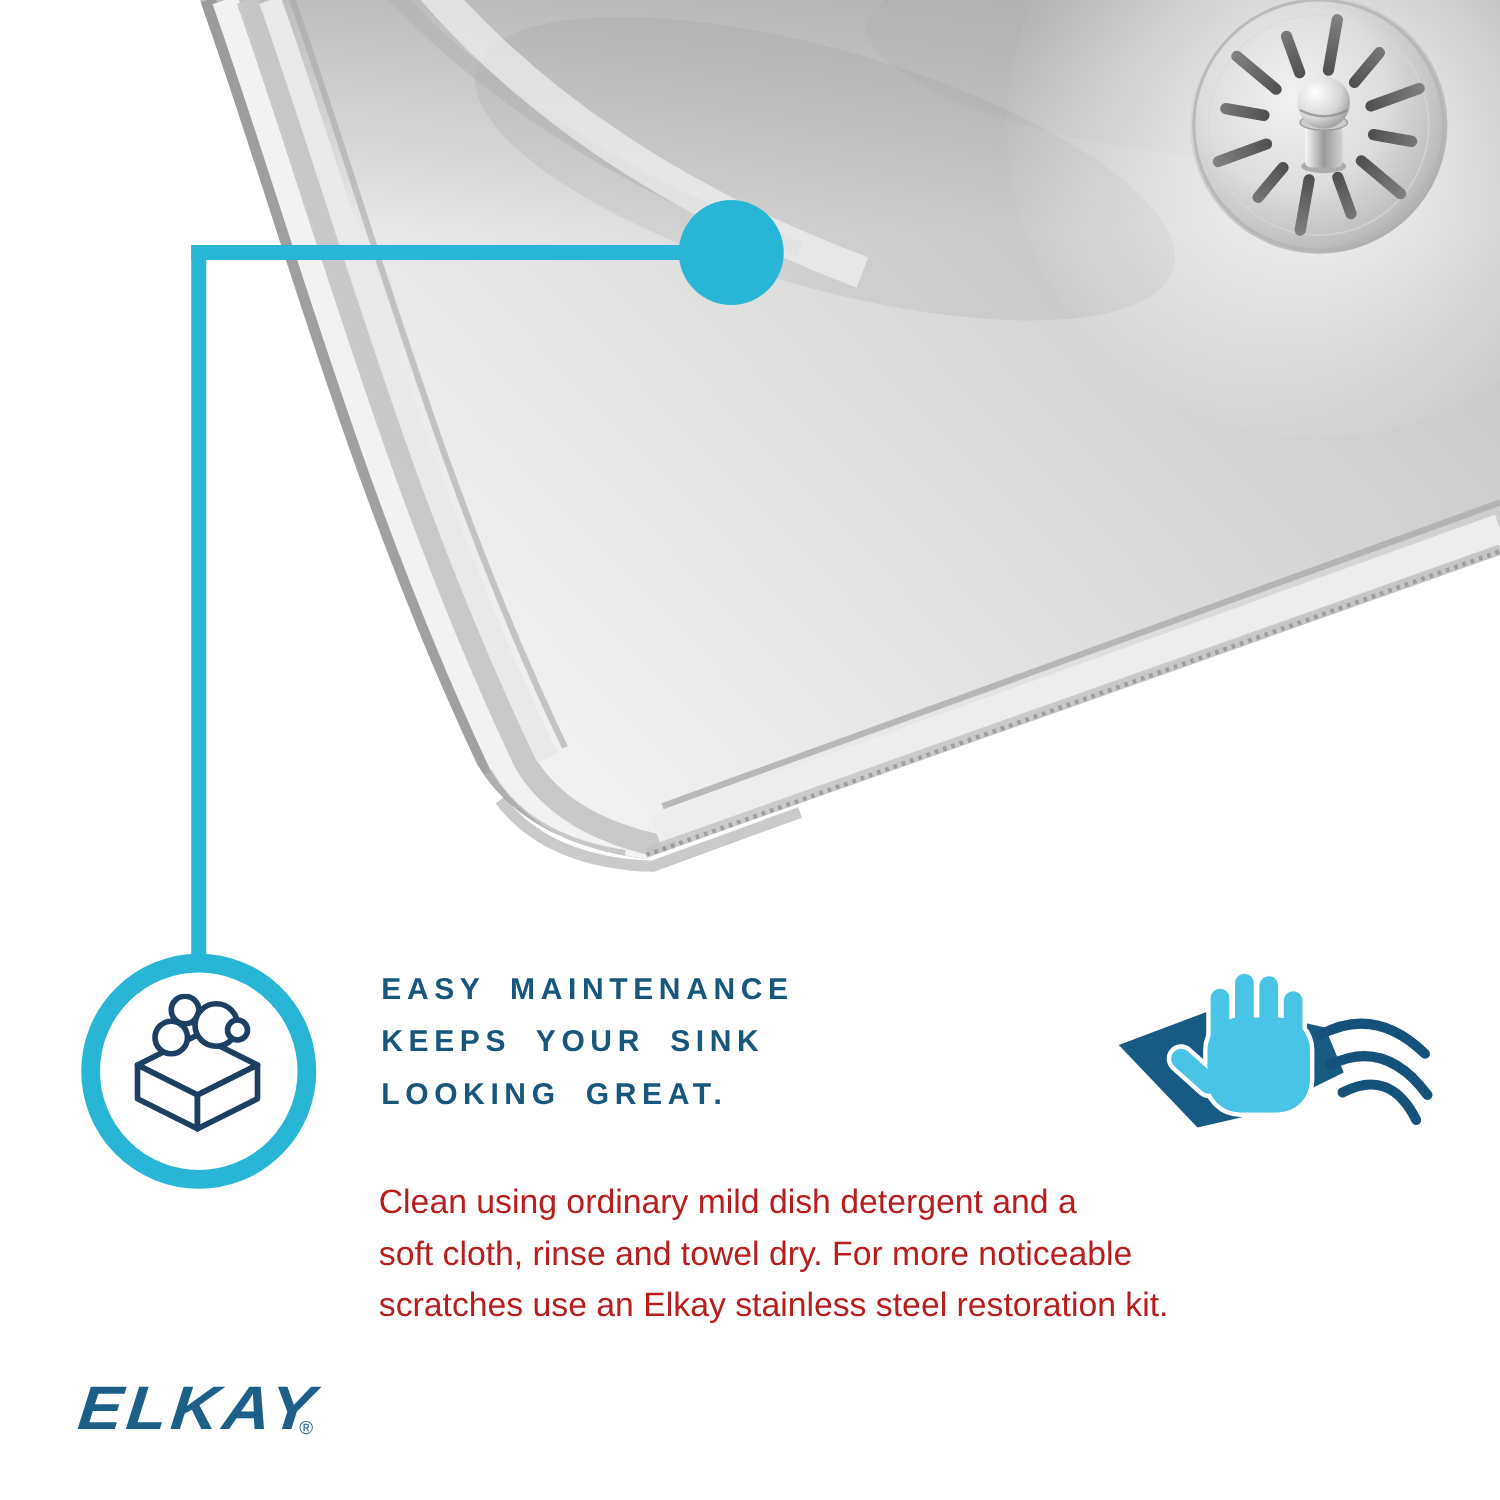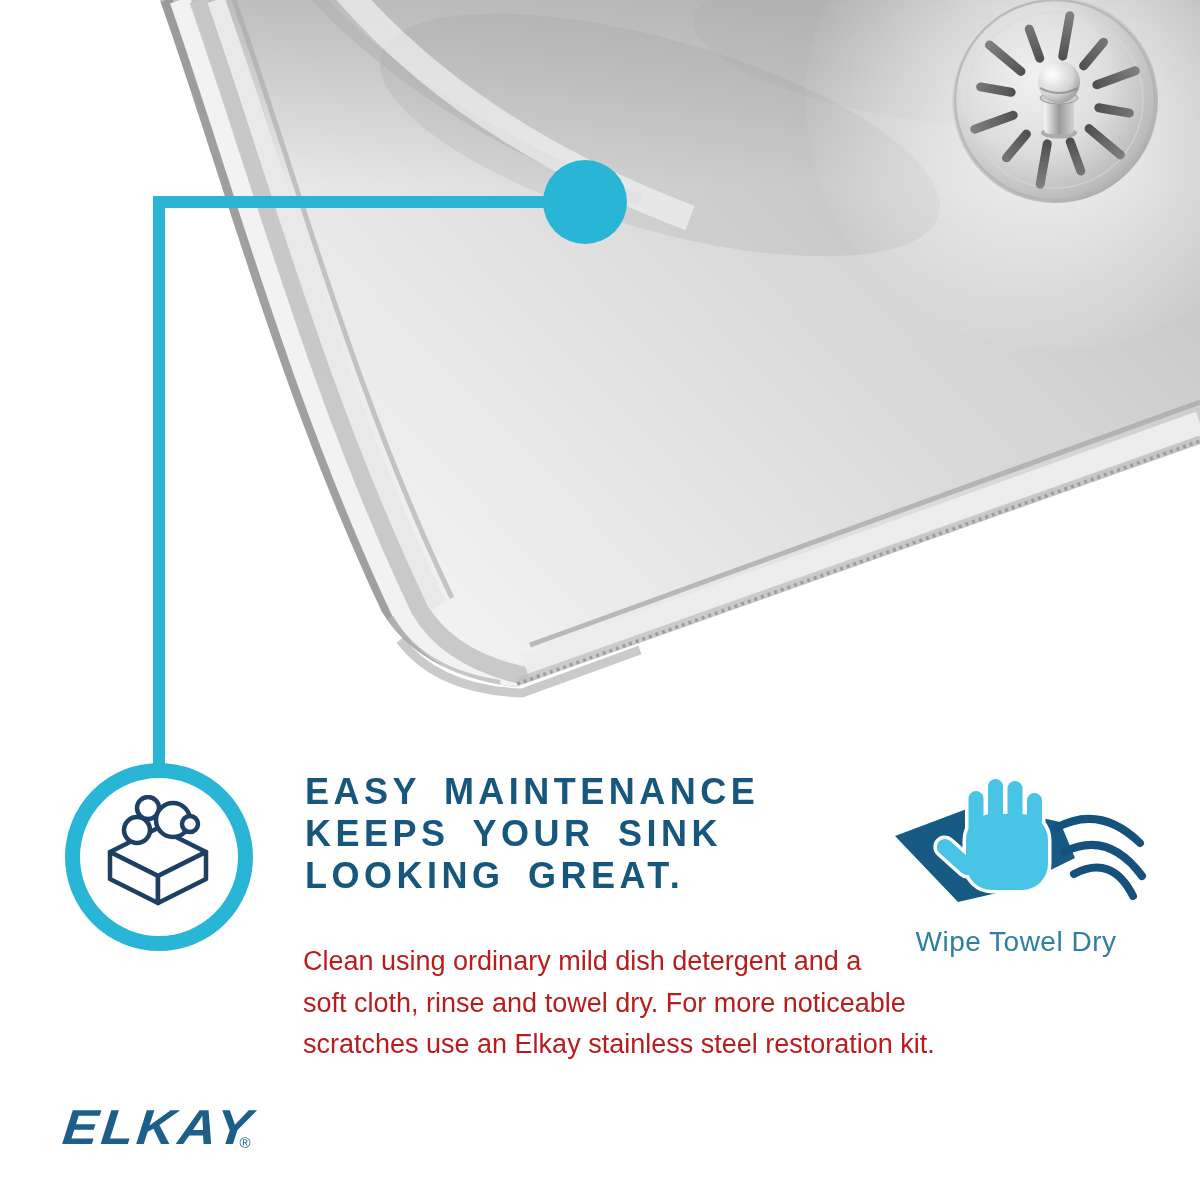--- a/index.html
+++ b/index.html
@@ -13,21 +13,21 @@
   
   .callout-hline{position:absolute;left:153px;top:196px;width:432px;height:12px;background:#29b6d6;}
   .callout-vline{position:absolute;left:153px;top:196px;width:12px;height:575px;background:#29b6d6;}
   .callout-dot{position:absolute;left:543px;top:160px;width:84px;height:84px;border-radius:50%;background:#29b6d6;}
   .callout-ring{position:absolute;left:65px;top:763px;width:188px;height:188px;border-radius:50%;
     border:15px solid #29b6d6;background:#ffffff;}
   .soap-icon-svg{position:absolute;left:95px;top:795px;width:130px;height:130px;}
   
   .headline{
     position:absolute;left:305px;top:771px;width:560px;
-    font-size:36px;line-height:42px;font-weight:700;letter-spacing:4.5px;word-spacing:9px;
+    font-size:24px;line-height:42px;font-weight:700;letter-spacing:4.5px;word-spacing:9px;
     color:#17567d;white-space:pre-line;
   }
   .body-copy{
     position:absolute;left:303px;top:941px;width:640px;
     font-size:27px;line-height:41.5px;font-weight:400;color:#b91c1c;white-space:pre-line;
   }
   
   .wipe-icon-svg{position:absolute;left:878px;top:762px;width:276px;height:150px;}
   .wipe-label{
     position:absolute;left:868px;top:926px;width:296px;text-align:center;
@@ -211,19 +211,18 @@
       <g fill="#49c4e6">
         <rect x="90.5" y="29" width="15" height="52" rx="7.5"></rect>
         <rect x="110" y="17" width="15" height="64" rx="7.5"></rect>
         <rect x="129.5" y="19" width="15" height="62" rx="7.5"></rect>
         <rect x="149" y="31" width="15" height="50" rx="7.5"></rect>
         <rect x="70" y="72" width="16" height="46" rx="8" transform="rotate(-48 78 95)"></rect>
         <rect x="88" y="52" width="82" height="76" rx="26"></rect>
       </g>
     </g>
   </svg>
-  <div class="wipe-label">Wipe Towel Dry</div>
 
   <div class="brand-logo">
     <span class="word">ELKAY</span><span class="rmark">®</span>
   </div>
 
 </div>
 
 </body></html>

